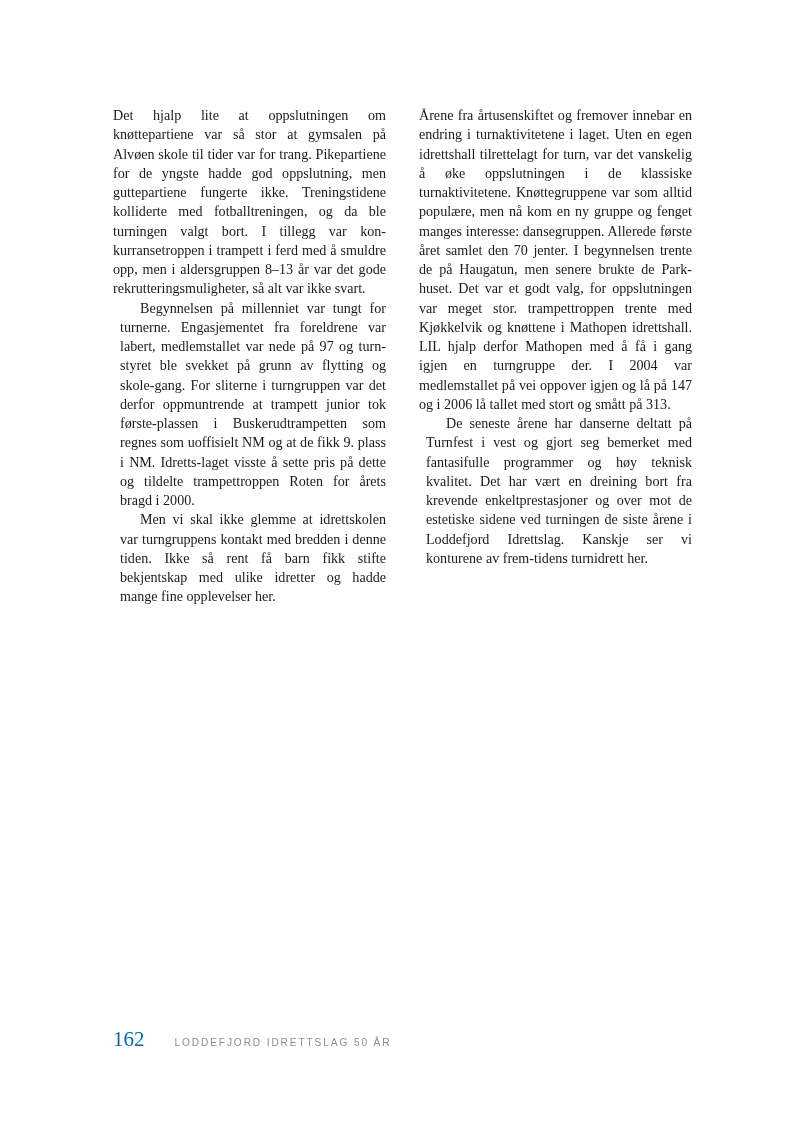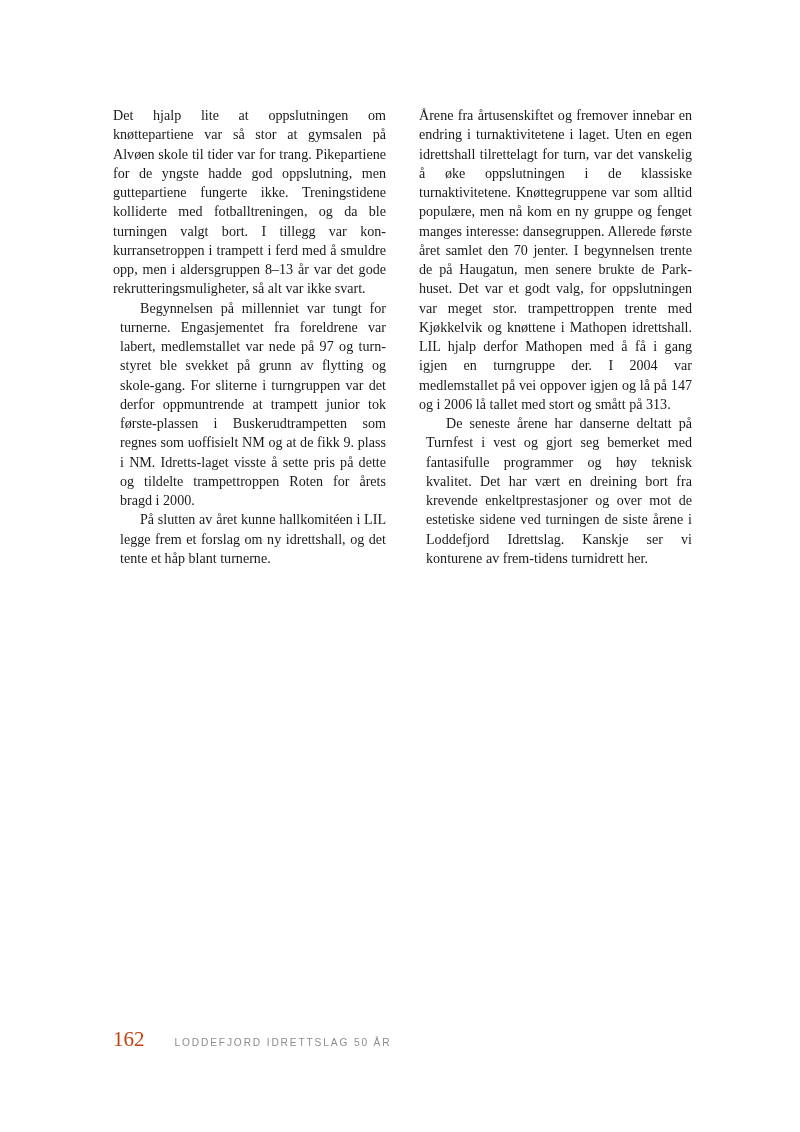--- a/index.html
+++ b/index.html
@@ -54,21 +54,21 @@
     left: 113px;
     top: 1001px;
     display: flex;
     flex-direction: row;
     align-items: baseline;
   }
 
   .folio {
     font-family: "Liberation Serif", "DejaVu Serif", serif;
     font-size: 21px;
-    color: #c2410c;
+    color: #0369a1;
     line-height: 1;
   }
 
   .running-head {
     margin-left: 30px;
     font-family: "Liberation Sans", "DejaVu Sans", sans-serif;
     font-size: 10.2px;
     letter-spacing: 1.85px;
     color: #8d8d8d;
     line-height: 1;
@@ -80,21 +80,21 @@
 </head>
 <body>
 
 <div class="page">
 
   <div class="columns">
 
     <div class="column">
       <p>Det hjalp lite at oppslutningen om knøttepartiene var så stor at gymsalen på Alvøen skole til tider var for trang. Pikepartiene for de yngste hadde god oppslutning, men guttepartiene fungerte ikke. Treningstidene kolliderte med fotballtreningen, og da ble turningen valgt bort. I tillegg var kon-kurransetroppen i trampett i ferd med å smuldre opp, men i aldersgruppen 8–13 år var det gode rekrutteringsmuligheter, så alt var ikke svart.</p>
       <p>Begynnelsen på millenniet var tungt for turnerne. Engasjementet fra foreldrene var labert, medlemstallet var nede på 97 og turn-styret ble svekket på grunn av flytting og skole-gang. For sliterne i turngruppen var det derfor oppmuntrende at trampett junior tok første-plassen i Buskerudtrampetten som regnes som uoffisielt NM og at de fikk 9. plass i NM. Idretts-laget visste å sette pris på dette og tildelte trampettroppen Roten for årets bragd i 2000.</p>
-      <p>På slutten av året kunne hallkomitéen i LIL legge frem et forslag om ny idrettshall, og det tente et håp blant turnerne.</p>
+      <p>Men vi skal ikke glemme at idrettskolen var turngruppens kontakt med bredden i denne tiden. Ikke så rent få barn fikk stifte bekjentskap med ulike idretter og hadde mange fine opplevelser her.</p>
     </div>
 
     <div class="column">
       <p>Årene fra årtusenskiftet og fremover innebar en endring i turnaktivitetene i laget. Uten en egen idrettshall tilrettelagt for turn, var det vanskelig å øke oppslutningen i de klassiske turnaktivitetene. Knøttegruppene var som alltid populære, men nå kom en ny gruppe og fenget manges interesse: dansegruppen. Allerede første året samlet den 70 jenter. I begynnelsen trente de på Haugatun, men senere brukte de Park-huset. Det var et godt valg, for oppslutningen var meget stor. trampettroppen trente med Kjøkkelvik og knøttene i Mathopen idrettshall. LIL hjalp derfor Mathopen med å få i gang igjen en turngruppe der. I 2004 var medlemstallet på vei oppover igjen og lå på 147 og i 2006 lå tallet med stort og smått på 313.</p>
       <p>De seneste årene har danserne deltatt på Turnfest i vest og gjort seg bemerket med fantasifulle programmer og høy teknisk kvalitet. Det har vært en dreining bort fra krevende enkeltprestasjoner og over mot de estetiske sidene ved turningen de siste årene i Loddefjord Idrettslag. Kanskje ser vi konturene av frem-tidens turnidrett her.</p>
     </div>
 
   </div>
 
   <div class="footer">

